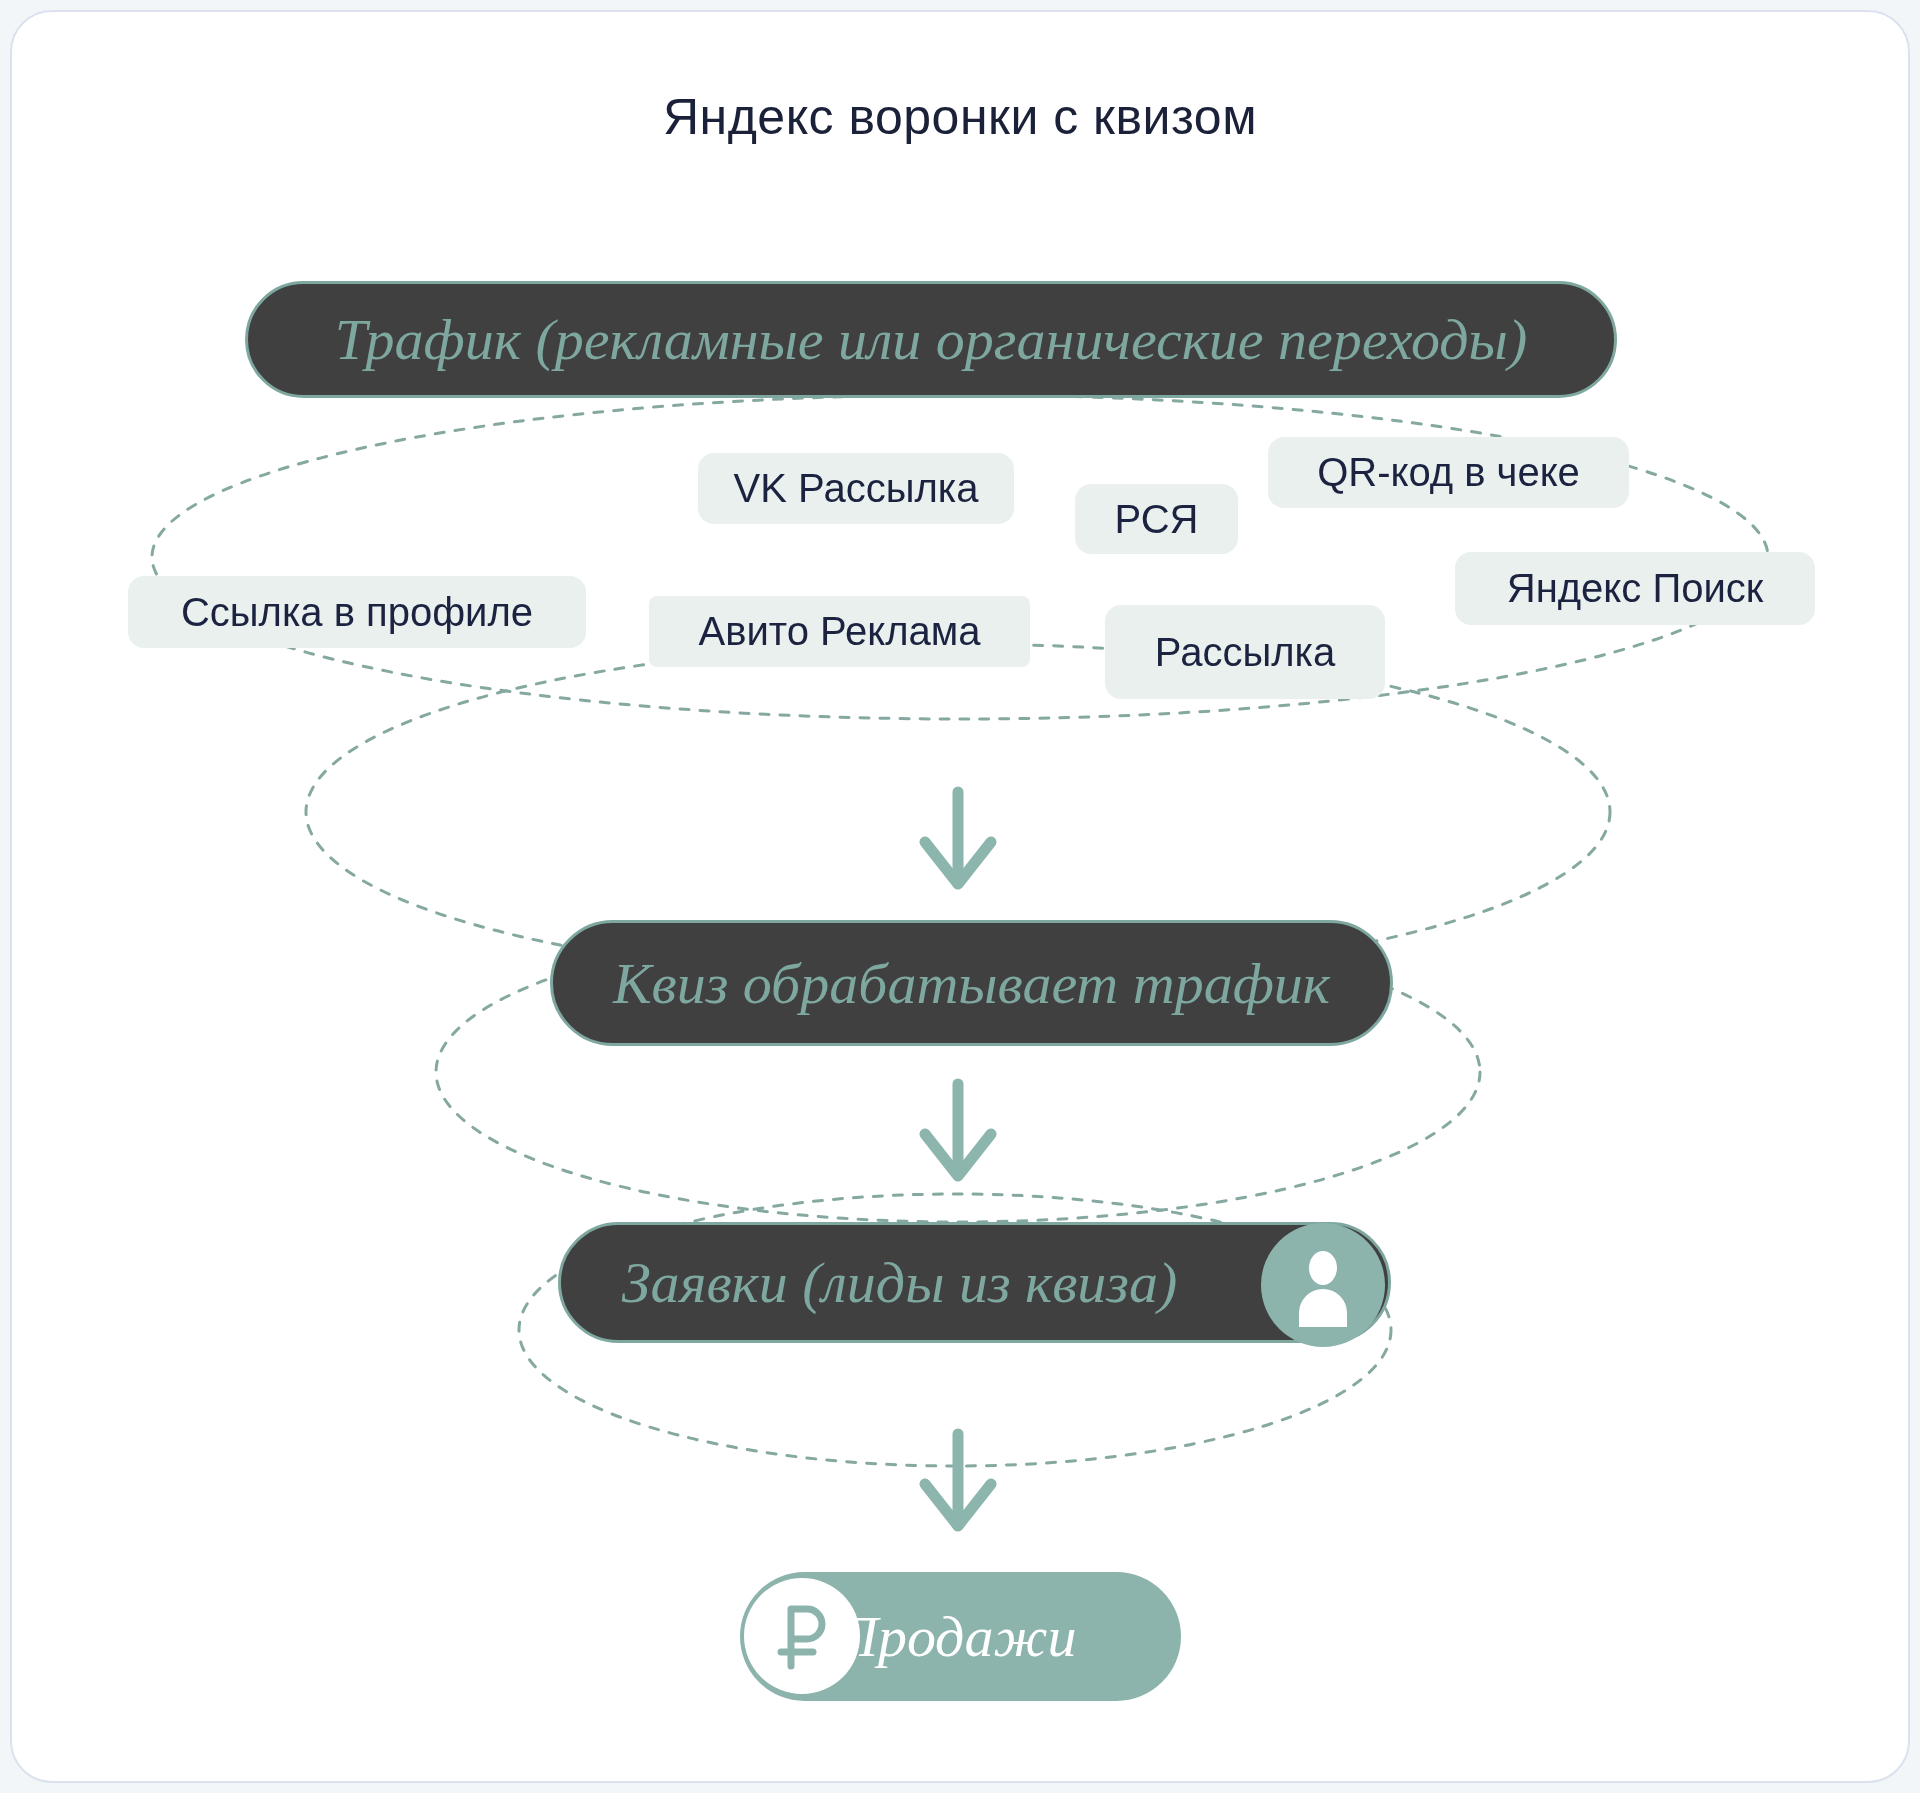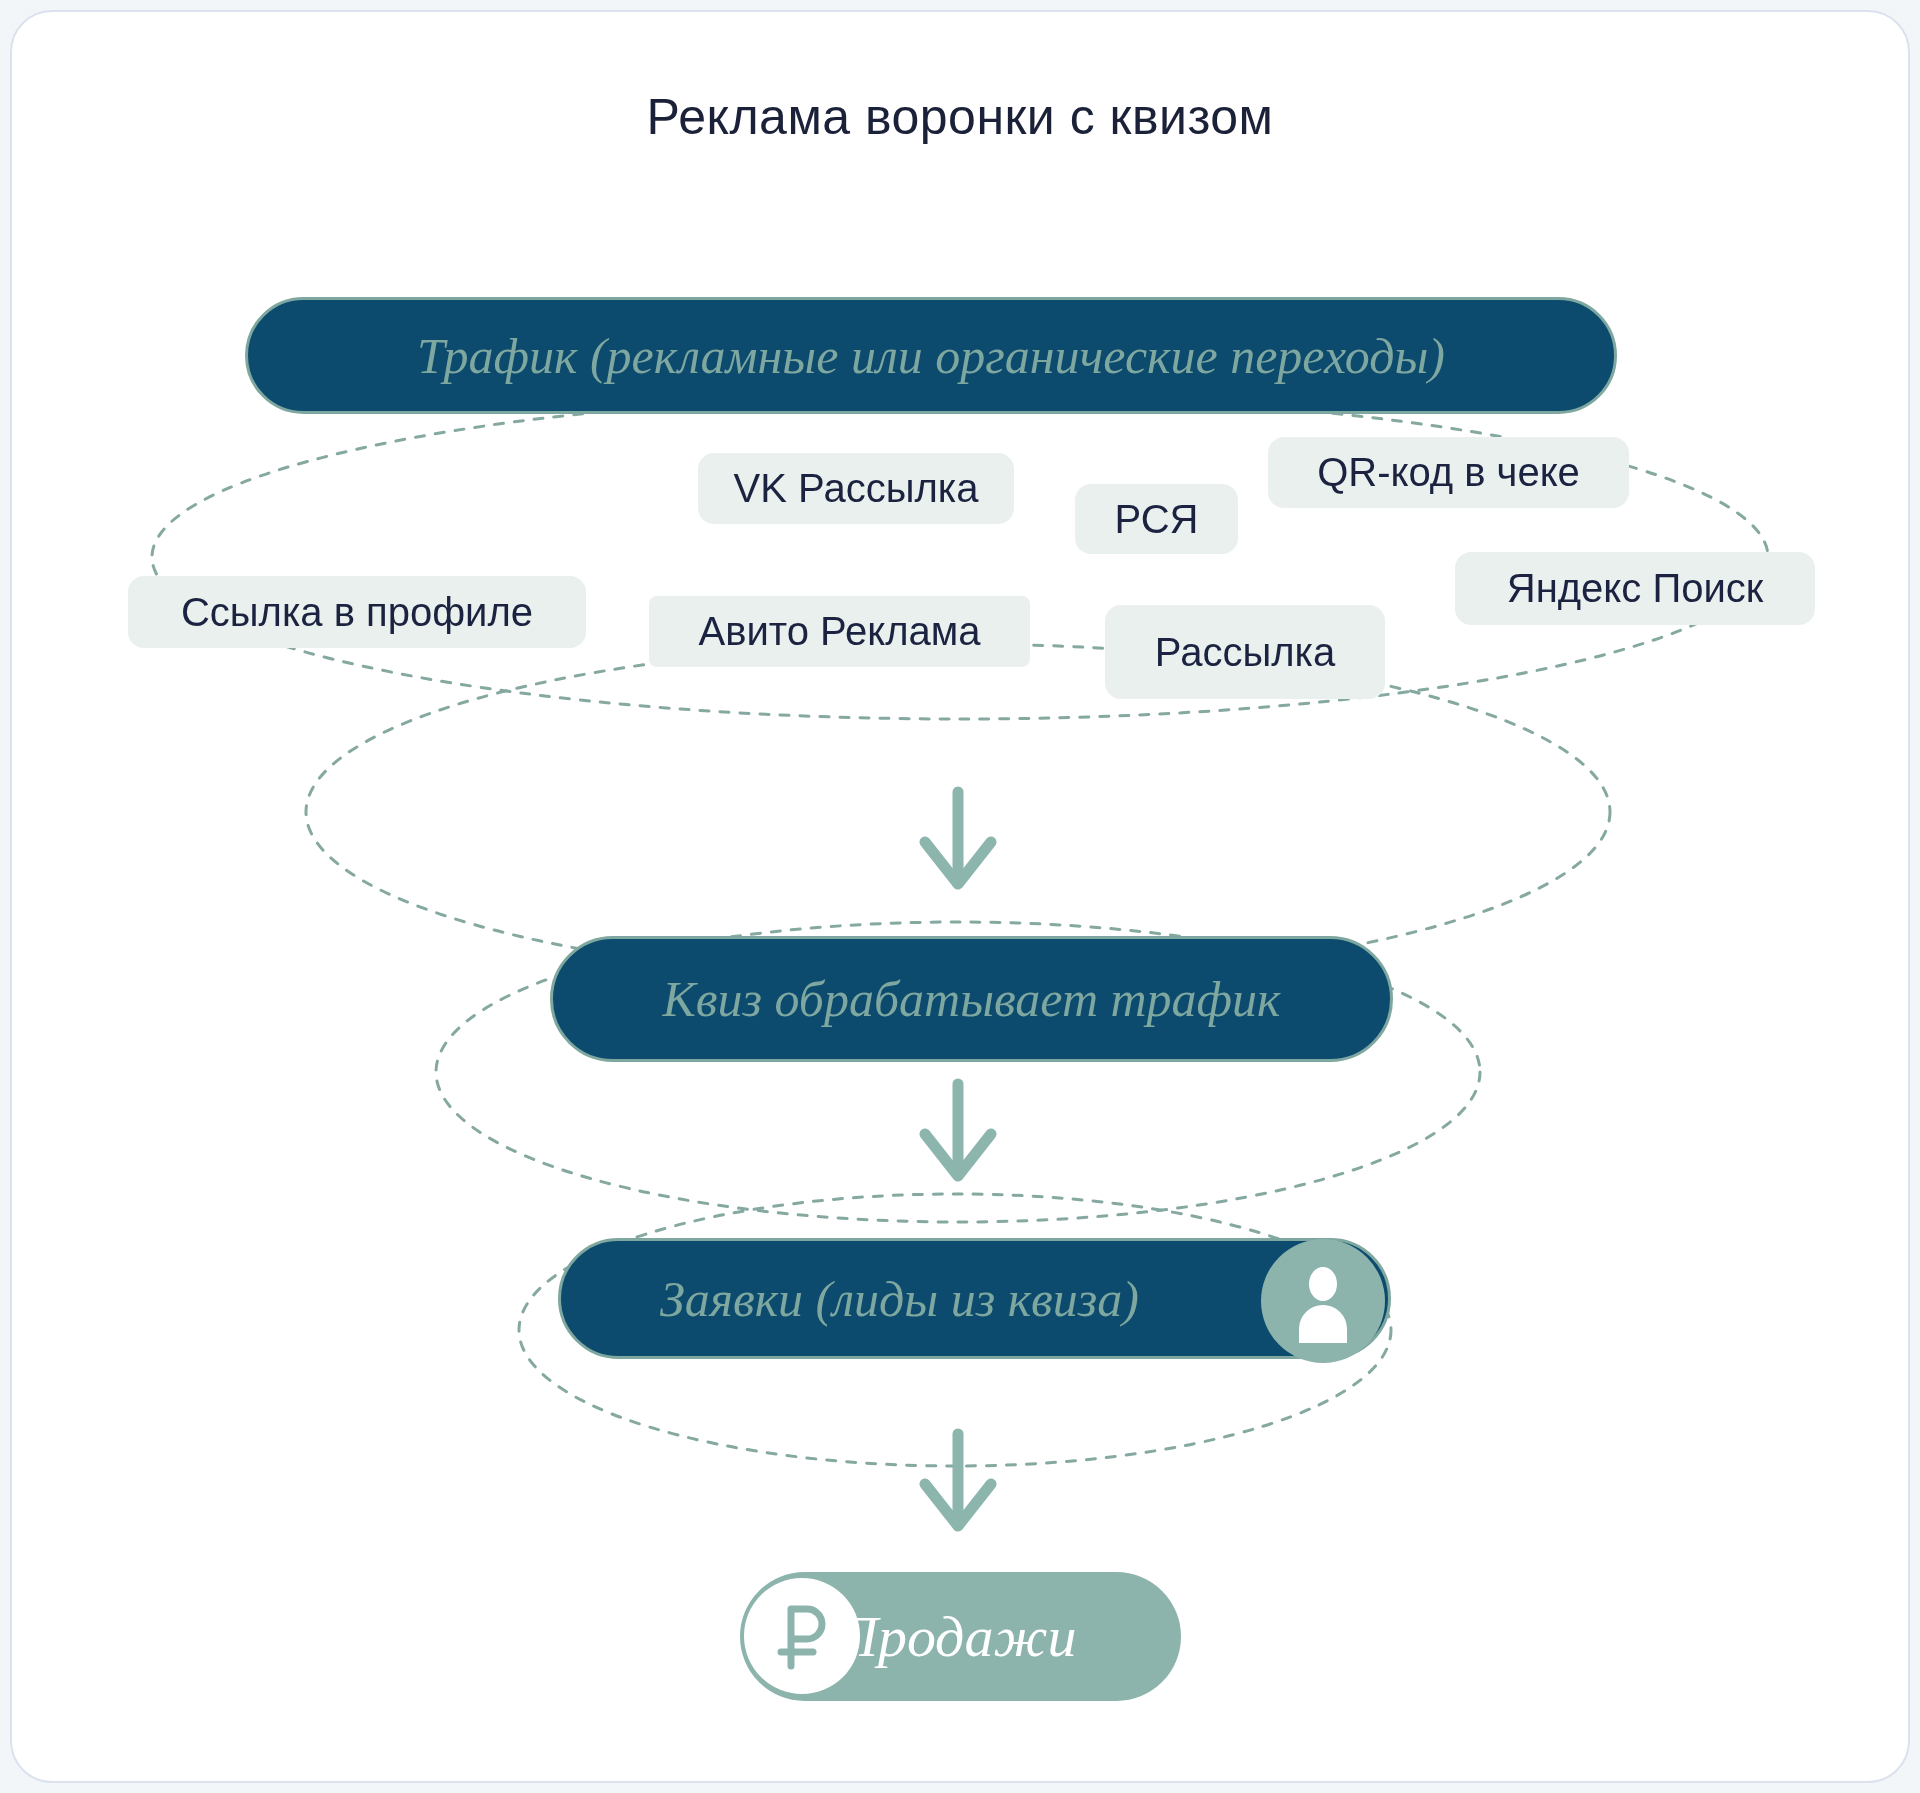--- a/index.html
+++ b/index.html
@@ -19,30 +19,29 @@
   .stage-layer{position:absolute;inset:0;}
   .dash-svg{position:absolute;left:0;top:0;z-index:1;}
   .title{
     position:absolute;left:0;top:88px;width:1920px;
     text-align:center;
     font-size:50px;font-weight:500;letter-spacing:.5px;
     color:#1a2138;z-index:3;
   }
   .stage-pill{
     position:absolute;z-index:3;
-    background:#0c4a6e;
+    background:#404040;
     border:3px solid #7ea7a0;
     border-radius:70px;
     display:flex;align-items:center;justify-content:center;
     font-family:"Liberation Serif","DejaVu Serif",serif;
     font-style:italic;
     color:#7ea7a0;
-    font-size:50px;
+    font-size:58px;
     box-sizing:border-box;
-    margin-top:16px;
   }
   .pill-traffic{left:245px;top:281px;width:1372px;height:117px;}
   .pill-quiz{left:550px;top:920px;width:843px;height:126px;}
   .pill-leads{left:558px;top:1222px;width:833px;height:121px;padding-right:150px;}
   .pill-sales{
     position:absolute;left:740px;top:1572px;width:441px;height:129px;
     background:#8db4ac;border-radius:70px;z-index:3;
     display:flex;align-items:center;justify-content:flex-start;
     font-family:"Liberation Serif","DejaVu Serif",serif;
     font-style:italic;color:#ffffff;font-size:58px;
@@ -88,21 +87,21 @@
   <g fill="none" stroke="#85a8a1" stroke-width="3" stroke-dasharray="9 11" stroke-linecap="round">
     <ellipse cx="960" cy="557" rx="808" ry="162"></ellipse>
     <ellipse cx="958" cy="812" rx="652" ry="168"></ellipse>
     <ellipse cx="958" cy="1072" rx="522" ry="150"></ellipse>
     <ellipse cx="955" cy="1330" rx="436" ry="136"></ellipse>
   </g>
 </svg>
 
 <div class="stage-layer">
 
-  <div class="title">Реклама воронки с квизом</div>
+  <div class="title">Яндекс воронки с квизом</div>
 
   <div class="stage-pill pill-traffic">
     <span>Трафик (рекламные или органические переходы)</span>
   </div>
 
   <div class="chip chip2">
     <span>VK Рассылка</span>
   </div>
   <div class="chip chip3">
     <span>РСЯ</span>

